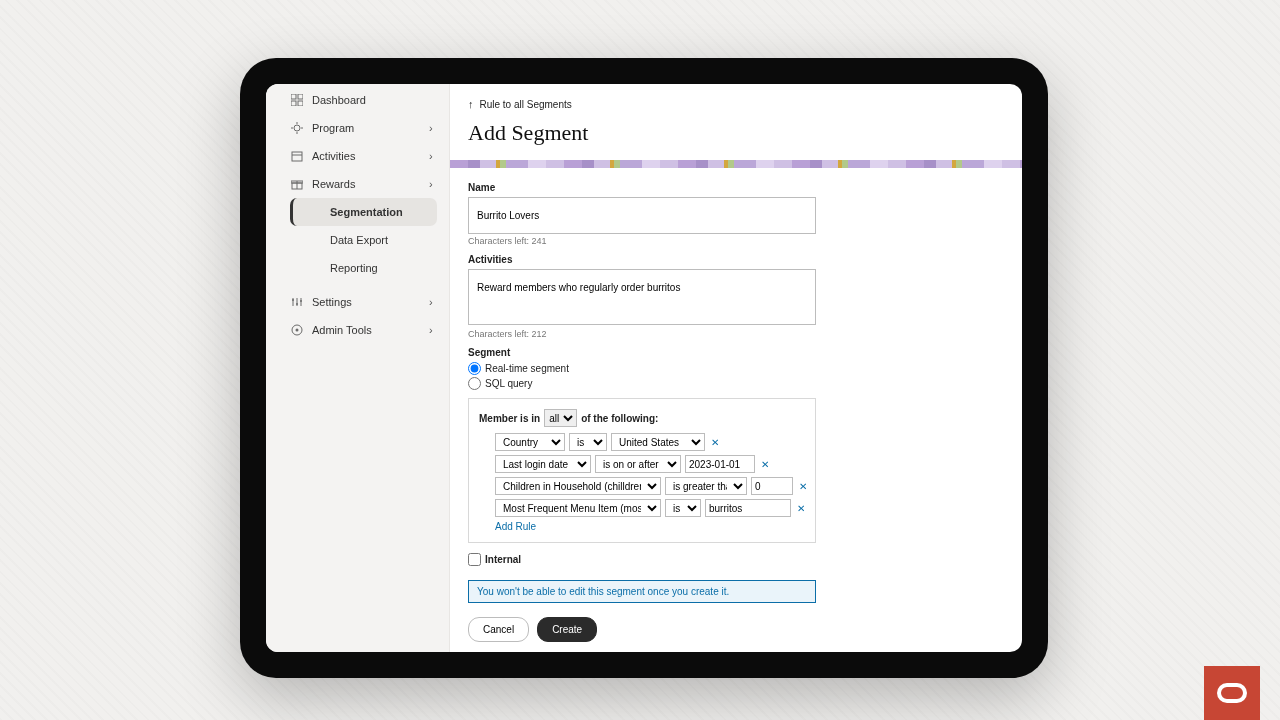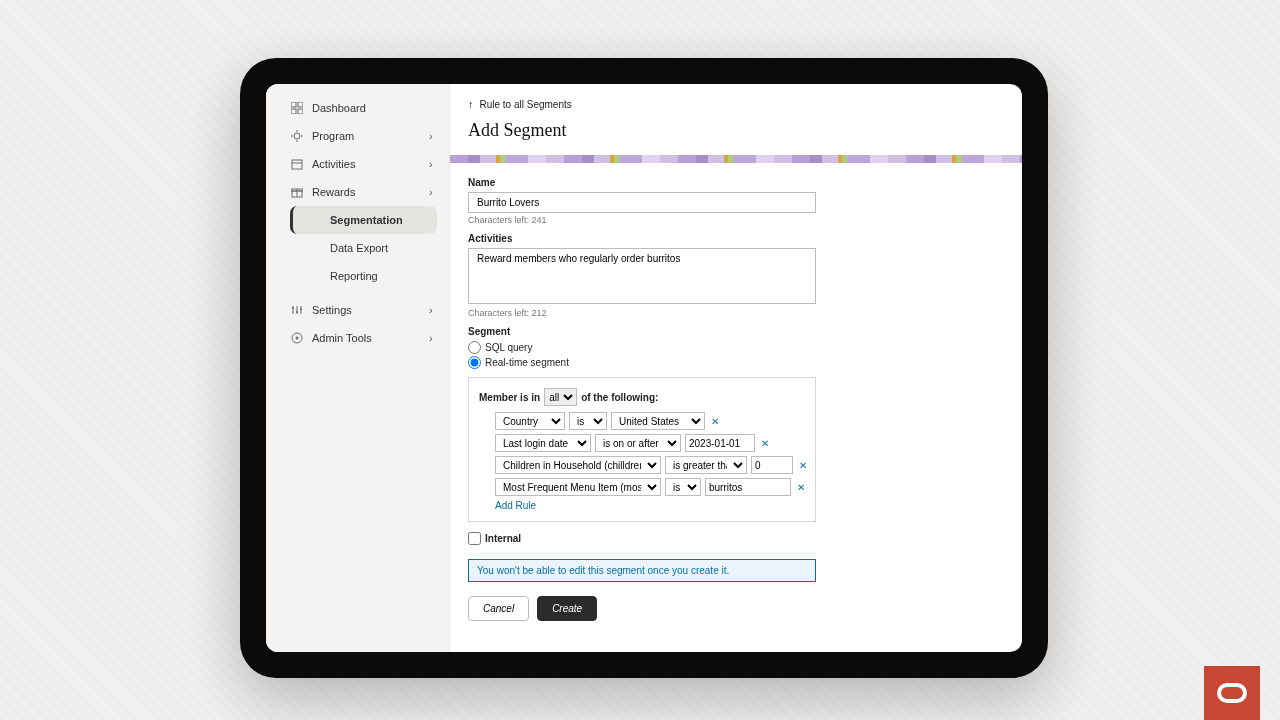--- a/index.html
+++ b/index.html
@@ -28,21 +28,21 @@
     display: flex;
   }
 
   
   .sidebar {
     width: 184px;
     height: 100%;
     background: #f4f3f2;
     border-right: 1px solid #e8e6e4;
     display: flex; flex-direction: column;
-    padding-top: 10px;
+    padding-top: 2px;
   }
   .nav-item {
     display: flex; align-items: center;
     height: 28px;
     padding: 0 10px 0 24px;
     font-size: 11px;
     color: #333;
     position: relative;
     cursor: pointer;
   }
@@ -88,39 +88,39 @@
   }
   .back-link {
     display: inline-flex; align-items: center;
     font-size: 10px; color: #222; text-decoration: none;
     margin-bottom: 10px; cursor: pointer;
   }
   .back-link .arrow { margin-right: 6px; font-size: 11px; }
   h1.page-title {
     font-family: Georgia, 'Times New Roman', serif;
     font-weight: 500;
-    font-size: 18px;
+    font-size: 22px;
     color: #111;
     margin-bottom: 14px;
   }
   .stripe {
     height: 8px;
     background: repeating-linear-gradient(90deg,
       #b9a0d6 0 18px, #a790c8 18px 30px, #cfc0e4 30px 46px,
       #d3a73f 46px 50px, #b2c98a 50px 56px, #bba7d8 56px 78px,
       #ded2ee 78px 96px, #cfc0e4 96px 114px);
     margin: 0 -16px 14px -18px;
   }
 
   .form-block { width: 348px; }
   .label { font-size: 10px; font-weight: 600; margin-bottom: 4px; display:block; }
   .text-input, .textarea {
     width: 100%;
     border: 1px solid #bcbcbc;
-    padding: 4px 8px;
+    padding: 12px 8px;
     font-size: 10px;
     font-family: inherit;
     background: #fff;
   }
   .textarea { height: 56px; resize: none; }
   .counter { font-size: 9px; color: #777; margin-top: 2px; margin-bottom: 8px; }
 
   .radio-row { font-size: 10px; display: flex; align-items: center; margin-bottom: 2px; }
   .radio-row input { margin-right: 4px; }
 
@@ -147,22 +147,22 @@
     background: #eaf4fa;
     color: #0b6ea8;
     font-size: 10px;
     font-weight: 400;
     padding: 5px 8px;
     margin-bottom: 14px;
   }
 
   .actions { display:flex; gap:8px; }
   .btn {
-    font-size: 10px; padding: 6px 14px; border-radius: 4px; cursor:pointer;
-    border: 1px solid #bcbcbc; background:#fff;font-style:italic;
+    font-size: 10px; padding: 6px 14px; border-radius: 11px; cursor:pointer;
+    border: 1px solid #bcbcbc; background:#fff;
   }
   .btn.primary { background:#2b2b2b; color:#fff; border-color:#2b2b2b; }
 
   
   .brand-badge {
     position: absolute; right: 20px; bottom: 0;
     width: 56px; height: 54px; background: #c74634;
     display:flex; align-items:center; justify-content:center;
   }
   .brand-badge .o {
@@ -265,26 +265,26 @@
         <label class="label">Name</label>
         <input class="text-input" type="text" value="Burrito Lovers" style="">
         <div class="counter">Characters left: 241</div>
 
         <label class="label">Activities</label>
         <textarea class="textarea" style="">Reward members who regularly order burritos</textarea>
         <div class="counter">Characters left: 212</div>
 
         <label class="label">Segment</label>
         <div class="radio-row">
+          <input type="radio" name="segtype" checked="" style="">
+          <span>Real-time segment</span>
+        </div>
+        <div class="radio-row">
           <input type="radio" name="segtype" style="">
           <span>SQL query</span>
-        </div>
-        <div class="radio-row">
-          <input type="radio" name="segtype" checked="" style="">
-          <span>Real-time segment</span>
         </div>
 
         <div class="rules-card">
           <div class="rules-header">
             <span>Member is in</span>
             <select><option>all</option></select>
             <span>of the following:</span>
           </div>
 
           <div class="rule-line">

